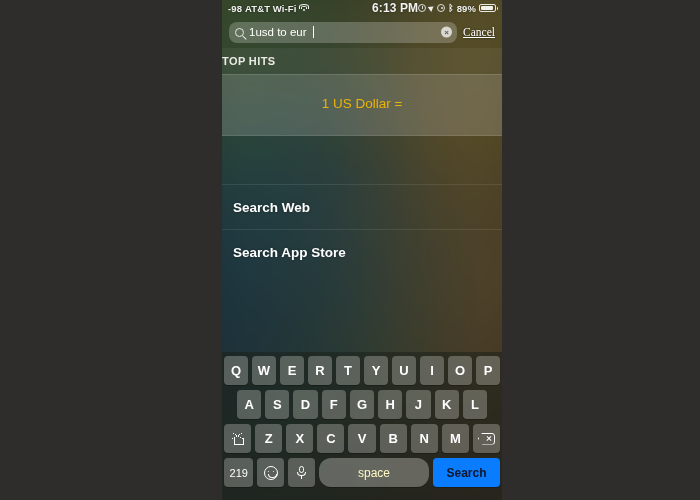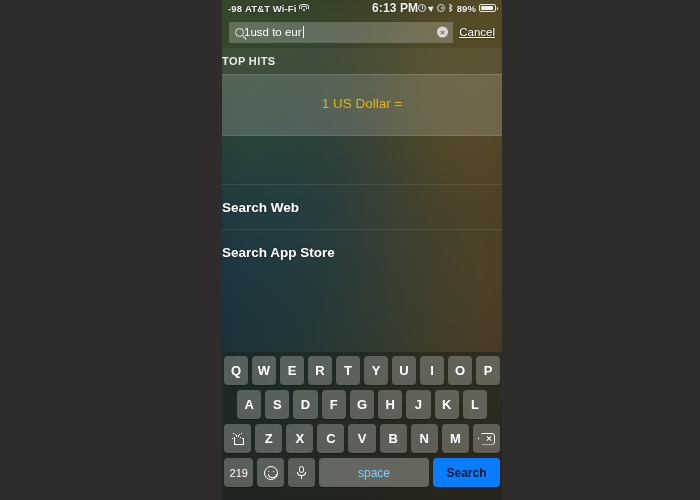--- a/index.html
+++ b/index.html
@@ -64,59 +64,59 @@
   .batt::after{ content:""; position:absolute; right:-3px; top:2px; width:1.5px; height:3px;
                 background:#e8e8e4; border-radius:0 1px 1px 0; }
   .batt i{ display:block; height:100%; width:89%; background:#f0f0ec; border-radius:1px; }
 
   
   #searchbar{
     position:absolute; left:0; top:18px; width:280px; height:28px;
     display:flex; align-items:center; padding:0 7px; gap:6px;
   }
   #searchfield{
-    flex:1; height:21px; border-radius:0;
+    flex:1; height:21px; border-radius:8px;
     background:rgba(255,255,255,.22);
-    display:flex; align-items:center; padding:0 6px; 
+    display:flex; align-items:center; padding:0 6px; gap:5px;
     position:relative;
   }
   .mag{ width:9px;height:9px; border:1.3px solid #e9e9e6; border-radius:50%;
         position:relative; flex:none; }
   .mag::after{ content:""; position:absolute; right:-3.5px; bottom:-2.5px; width:4.5px; height:1.3px;
                background:#e9e9e6; transform:rotate(45deg); border-radius:1px; }
   #searchtext{ color:#fff; font-size:11.5px; white-space:nowrap; }
   .caret{ display:inline-block; width:1.2px; height:12px; background:#fff;
           vertical-align:-2px; margin-left:1px; }
   #clearbtn{
     position:absolute; right:5px; top:50%; transform:translateY(-50%);
     width:11px;height:11px;border-radius:50%;
     background:rgba(235,235,230,.85); color:#5a5a50; font-size:8px;
     display:flex;align-items:center;justify-content:center; line-height:1; font-weight:bold;
   }
   #cancelbtn{ color:#fff; font-size:11.5px; text-decoration:underline; flex:none;
-              text-shadow:0 0 2px rgba(0,0,0,.5); }
+              text-shadow:0 0 2px rgba(0,0,0,.5);font-family:Liberation Serif, serif; }
 
   
   #results{ position:absolute; left:0; top:48px; width:280px; height:304px; }
   #tophits{
     height:26px; display:flex; align-items:center; 
     color:#eaeae4; font-size:11px; font-weight:bold; letter-spacing:.4px;
     background:rgba(255,255,255,.05);
   }
   #convcard{
     height:62px; background:rgba(255,255,255,.17);
     display:flex; flex-direction:column; align-items:center; justify-content:center;
     border-top:1px solid rgba(255,255,255,.12);
     border-bottom:1px solid rgba(255,255,255,.10);
   }
   #conv-from{ color:#eab308; font-size:13.5px; margin-bottom:3px; }
   #conv-to{ color:#fff; font-size:19px; }
   #spacer{ height:48px; }
   .srow{
-    height:45px; display:flex; align-items:center; padding-left:0;
+    height:45px; display:flex; align-items:center; padding-left:11px;
     color:#fff; font-size:13.5px; font-weight:bold;
     border-top:1px solid rgba(255,255,255,.09);
     text-shadow:0 0 3px rgba(0,0,0,.35);
   }
   .srow:first-of-type{ border-top:1px solid rgba(255,255,255,.13); }
 
   
   #keyboard{
     position:absolute; left:0; top:352px; width:280px; height:148px;
     padding:4px 2px 4px 2px; display:flex; flex-direction:column; gap:5px;
@@ -128,22 +128,22 @@
     border-radius:4px; color:#fff;
     display:flex; align-items:center; justify-content:center;
     font-size:13px; font-weight:bold; flex:1;
     box-shadow:0 1px 0 rgba(0,0,0,.25);
   }
   .krow.r2{ padding:0 13px; }
   .krow.r3 .key{ flex:1; }
   .key.wide{ flex:1.45; }
   .key.num{ flex:1.1; font-size:11px; font-weight:normal; }
   .key.small{ flex:1.0; }
-  .key.space{ flex:4.1; font-size:12px; font-weight:normal; color:#7dd3fc;
-              background:rgba(226,226,220,.34); }
+  .key.space{ flex:4.1; font-size:12px; font-weight:normal; color:#fef9c3;
+              background:rgba(226,226,220,.34);border-radius:12px; }
   .key.search{ flex:2.5; background:#0a7cff; font-size:12px; color:#0f172a; }
   .shift-g{ width:13px;height:13px; position:relative; }
   .shift-g::before{ content:""; position:absolute; left:2.5px; top:5.5px; width:8px; height:6px;
                     border:1.4px solid #fff; border-top:none; }
   .shift-g::after{ content:""; position:absolute; left:1px; top:0.5px; width:0;height:0;
                    border-left:5.5px solid transparent; border-right:5.5px solid transparent;
                    border-bottom:6px solid transparent;
                    box-shadow:none;
                    border-bottom-color:transparent;
                    background:

